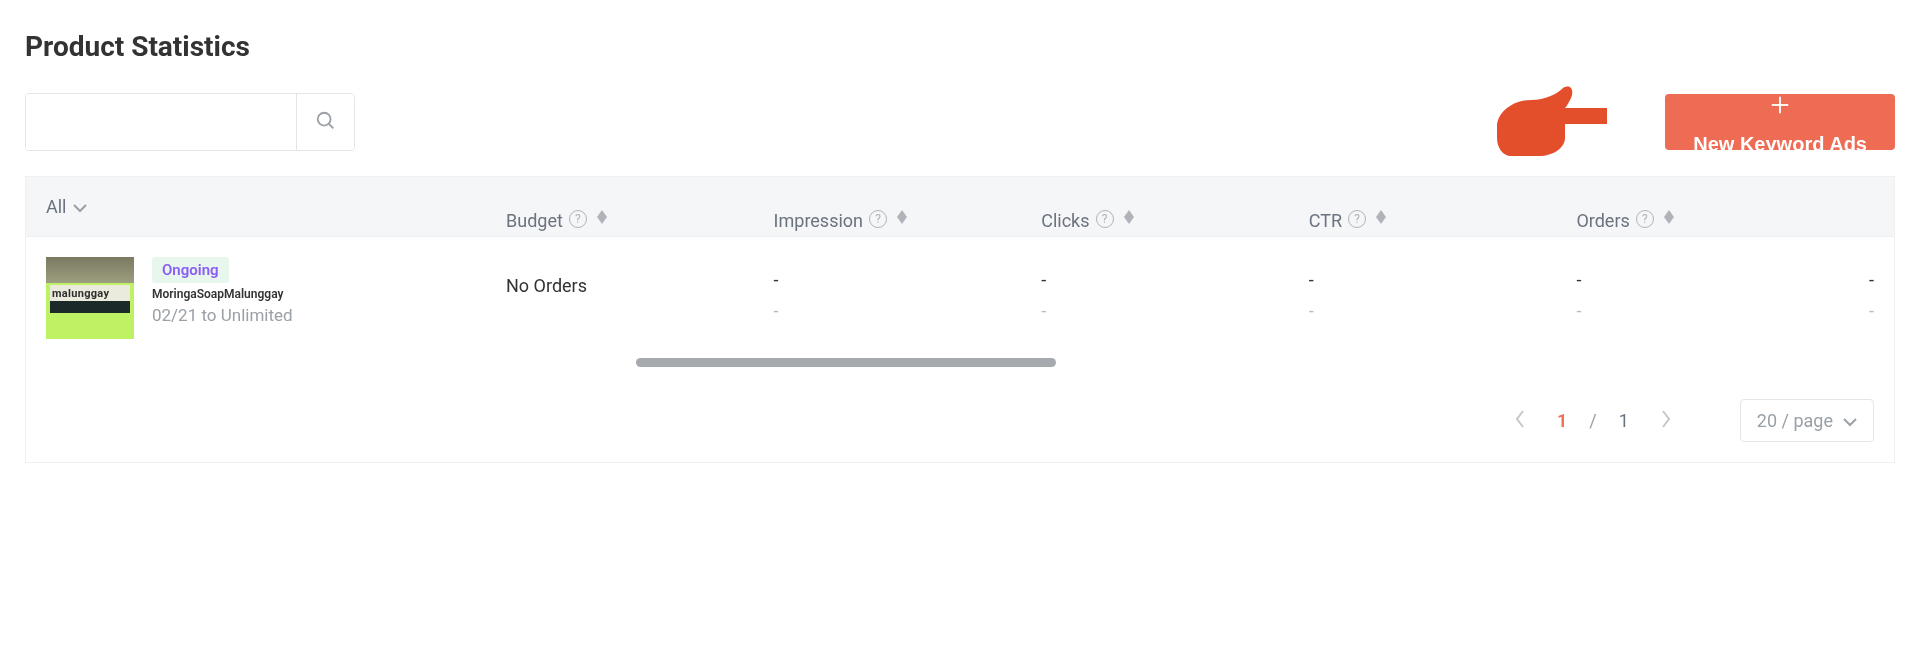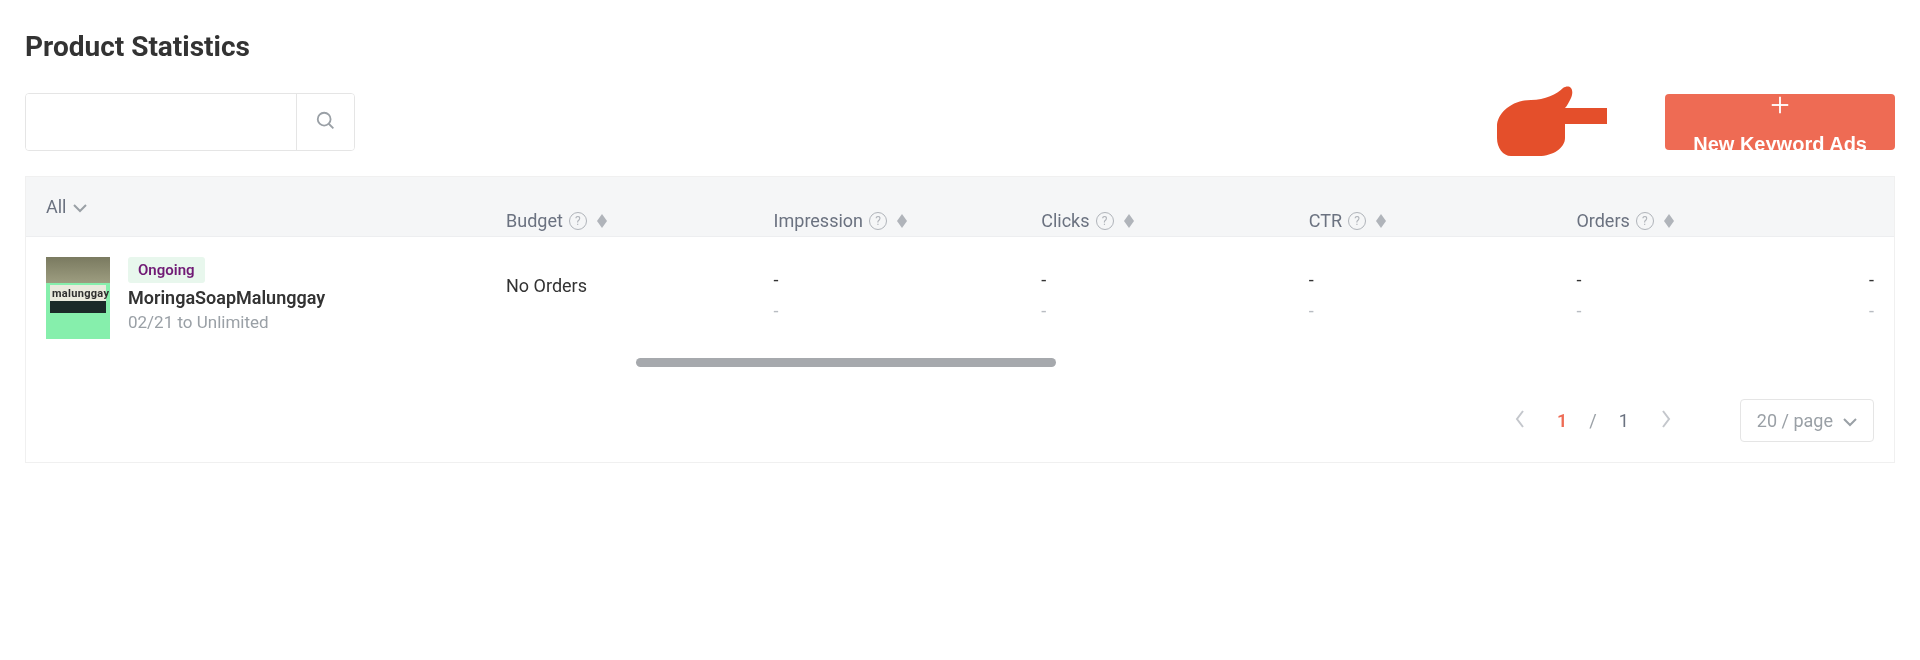--- a/index.html
+++ b/index.html
@@ -88,21 +88,21 @@
       background: #f5f6f7;
       display: flex;
       align-items: center;
       height: 60px;
       border-bottom: 1px solid #edeef0;
       padding: 0 20px;
       color: #6b7280;
       font-size: 18px;
     }
     .col-product { width: 460px; display: flex; align-items: center; gap: 8px; }
-    .col { flex: 1; display: flex; align-items: center; gap: 6px; margin-top: 28px; }
+    .col { flex: 1; display: flex; gap: 6px; margin-top: 28px; }
     .col-budget { width: 170px; }
     .help-icon {
       display: inline-flex;
       width: 18px; height: 18px;
       border: 1.5px solid #b0b4ba;
       border-radius: 50%;
       align-items: center; justify-content: center;
       font-size: 12px; color: #b0b4ba;
     }
     .sort-icon { margin-left: 4px; display: inline-flex; flex-direction: column; line-height: 0; }
@@ -112,45 +112,45 @@
     .table-row {
       display: flex;
       align-items: flex-start;
       padding: 20px 20px 40px 20px;
       position: relative;
       color: #333;
       font-size: 18px;
     }
     .product-cell { width: 460px; display: flex; gap: 18px; }
     .thumb {
-      width: 64px; height: 82px; background: #86efac;
+      width: 88px; height: 82px; background: #bef264;
       position: relative; overflow: hidden; padding-left: 24px;
     }
     .thumb::before {
       content: ""; position: absolute; top: 0; left: 0; right: 0; height: 26px;
       background: linear-gradient(180deg, #7a7a60, #9d9d80);
     }
     .thumb-label {
       position: absolute; top: 28px; left: 4px; right: 4px;
       font-size: 11px; font-weight: 700; color: #2f2f2f;
       background: #eaeadd; padding: 2px 2px;
       letter-spacing: 0.3px;
     }
     .thumb-dark {
       position: absolute; top: 44px; left: 4px; right: 4px; height: 12px;
       background: #1b2a28;
     }
     .product-meta { display: flex; flex-direction: column; gap: 4px; }
     .status-pill {
       display: inline-block; width: fit-content;
-      background: #e8f7ed; color: #701a75;
+      background: #e8f7ed; color: #8b5cf6;
       font-size: 15px; font-weight: 600;
       padding: 4px 10px; border-radius: 3px;
     }
-    .product-name { font-size: 18px; font-weight: 600; color: #333; }
+    .product-name { font-size: 12px; font-weight: 600; color: #333; }
     .date-range { font-size: 17px; color: #9aa0a6; }
 
     .cell { flex: 1; display: flex; flex-direction: column; gap: 10px; padding-top: 12px; }
     .cell-budget { width: 170px; padding-top: 18px; }
 
     .hbar {
       position: absolute;
       left: 610px; width: 420px; height: 9px;
       background: #a6a9ad; border-radius: 5px;
       bottom: 12px;

